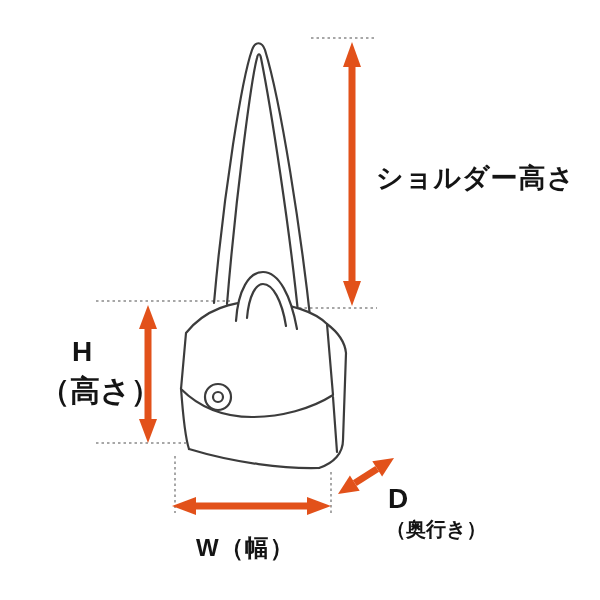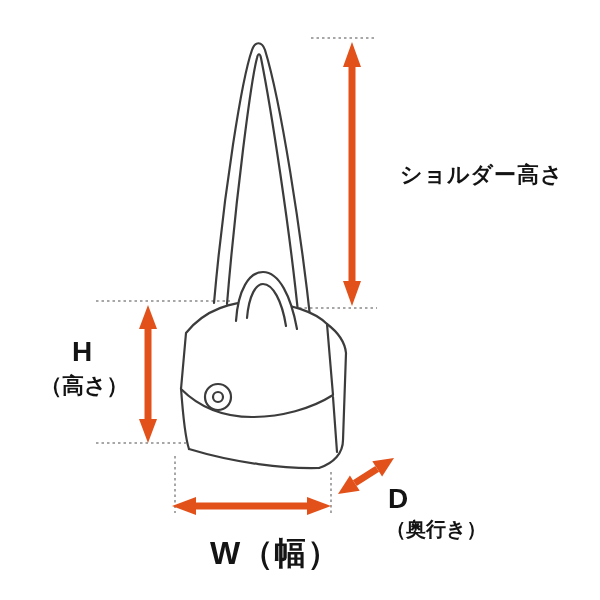--- a/index.html
+++ b/index.html
@@ -3,24 +3,24 @@
 <meta charset="utf-8">
 <style>
   html,body{margin:0;padding:0;}
   body{
     width:600px;height:600px;background:#ffffff;
     font-family:"Liberation Sans","DejaVu Sans",sans-serif;
     position:relative;overflow:hidden;
   }
   .canvas{position:absolute;left:0;top:0;}
   .label{position:absolute;color:#141414;white-space:nowrap;font-weight:600;}
-  .label-shoulder{left:376px;top:160px;font-size:22px;letter-spacing:1px;margin-left:24px;}
+  .label-shoulder{left:376px;top:160px;font-size:27px;letter-spacing:1px;}
   .label-h-letter{left:72px;top:336px;font-size:28px;}
-  .label-h-paren{left:40px;top:371px;font-size:22px;}
-  .label-w{left:210px;top:532px;font-size:32px;letter-spacing:1px;}
+  .label-h-paren{left:40px;top:371px;font-size:30px;}
+  .label-w{left:196px;top:532px;font-size:24px;letter-spacing:1px;}
   .label-d-letter{left:388px;top:483px;font-size:28px;}
   .label-d-paren{left:386px;top:516px;font-size:20px;}
 </style>
 </head>
 <body>
 
 <svg class="canvas" width="600" height="600" viewBox="0 0 600 600">
 
   <g fill="none" stroke-width="1.5" stroke-dasharray="2.5 3" stroke="#8a8a8a">
     <line x1="311" y1="38" x2="374" y2="38"></line>

